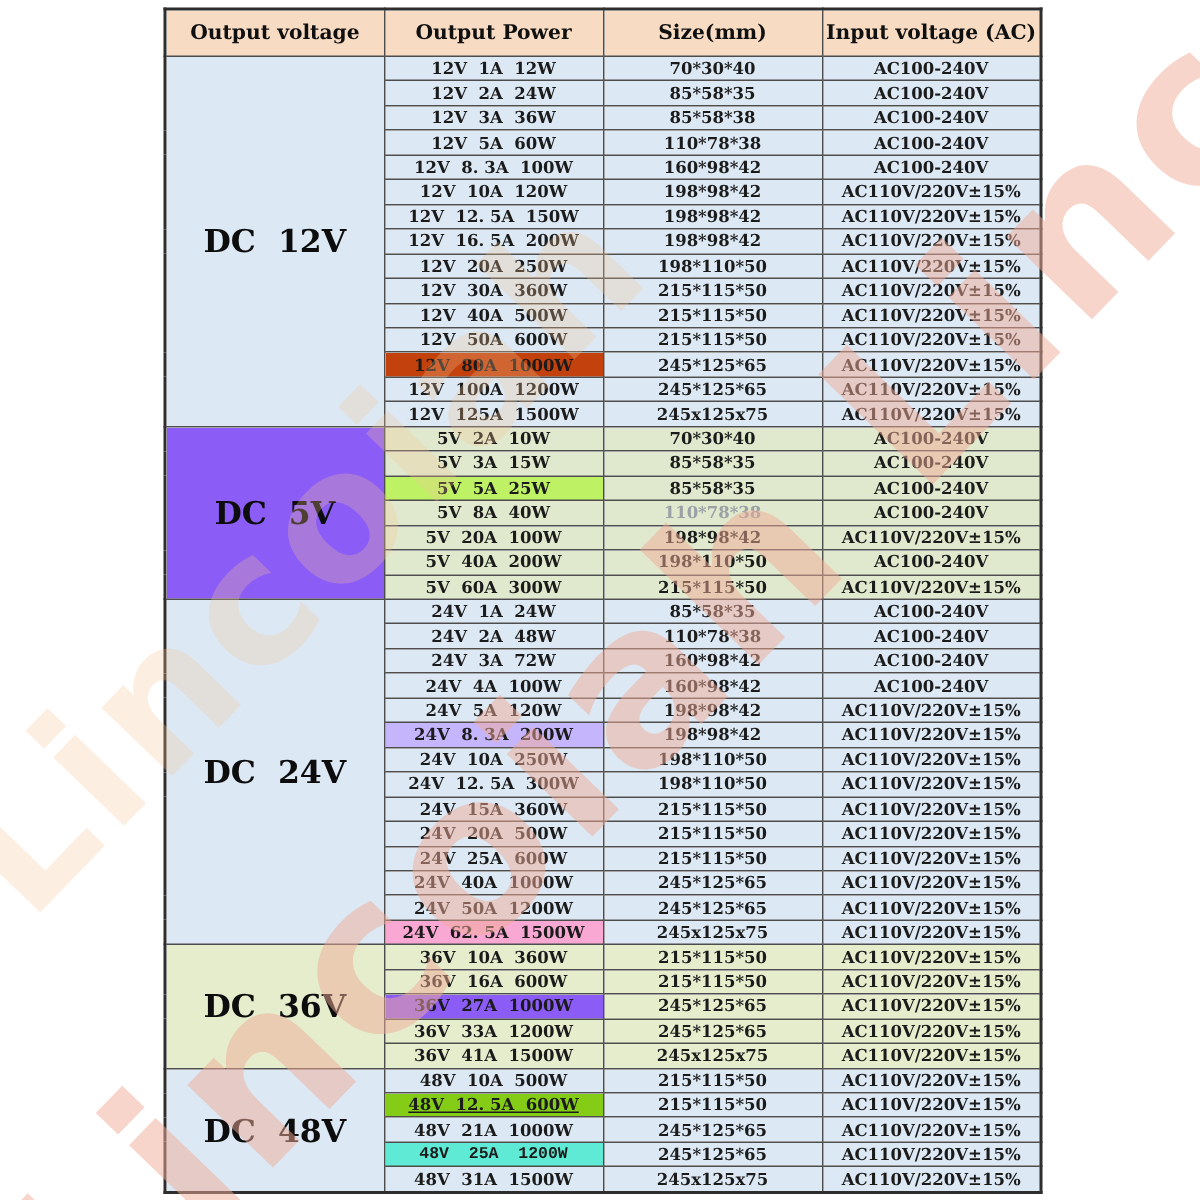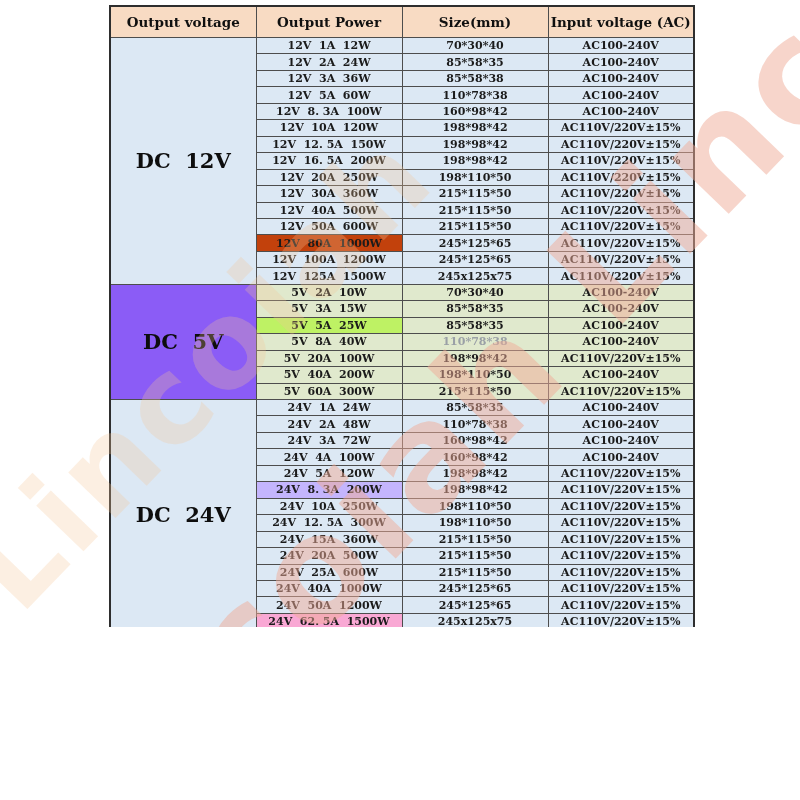--- a/index.html
+++ b/index.html
@@ -1,18 +1,18 @@
 <!DOCTYPE html>
 <html><head>
 <meta charset="utf-8">
 <style>
   html,body { margin:0; padding:0; }
   .screen {
     position:relative;
-    width:800px; height:627px;
+    width:800px; height:800px;
     background:#ffffff;
     overflow:hidden;
     font-family:"DejaVu Serif", serif;
   }
   table.spec {
     position:absolute;
     left:109px; top:5px;
     width:586px; height:791px;
     border-collapse:collapse;
     table-layout:fixed;

